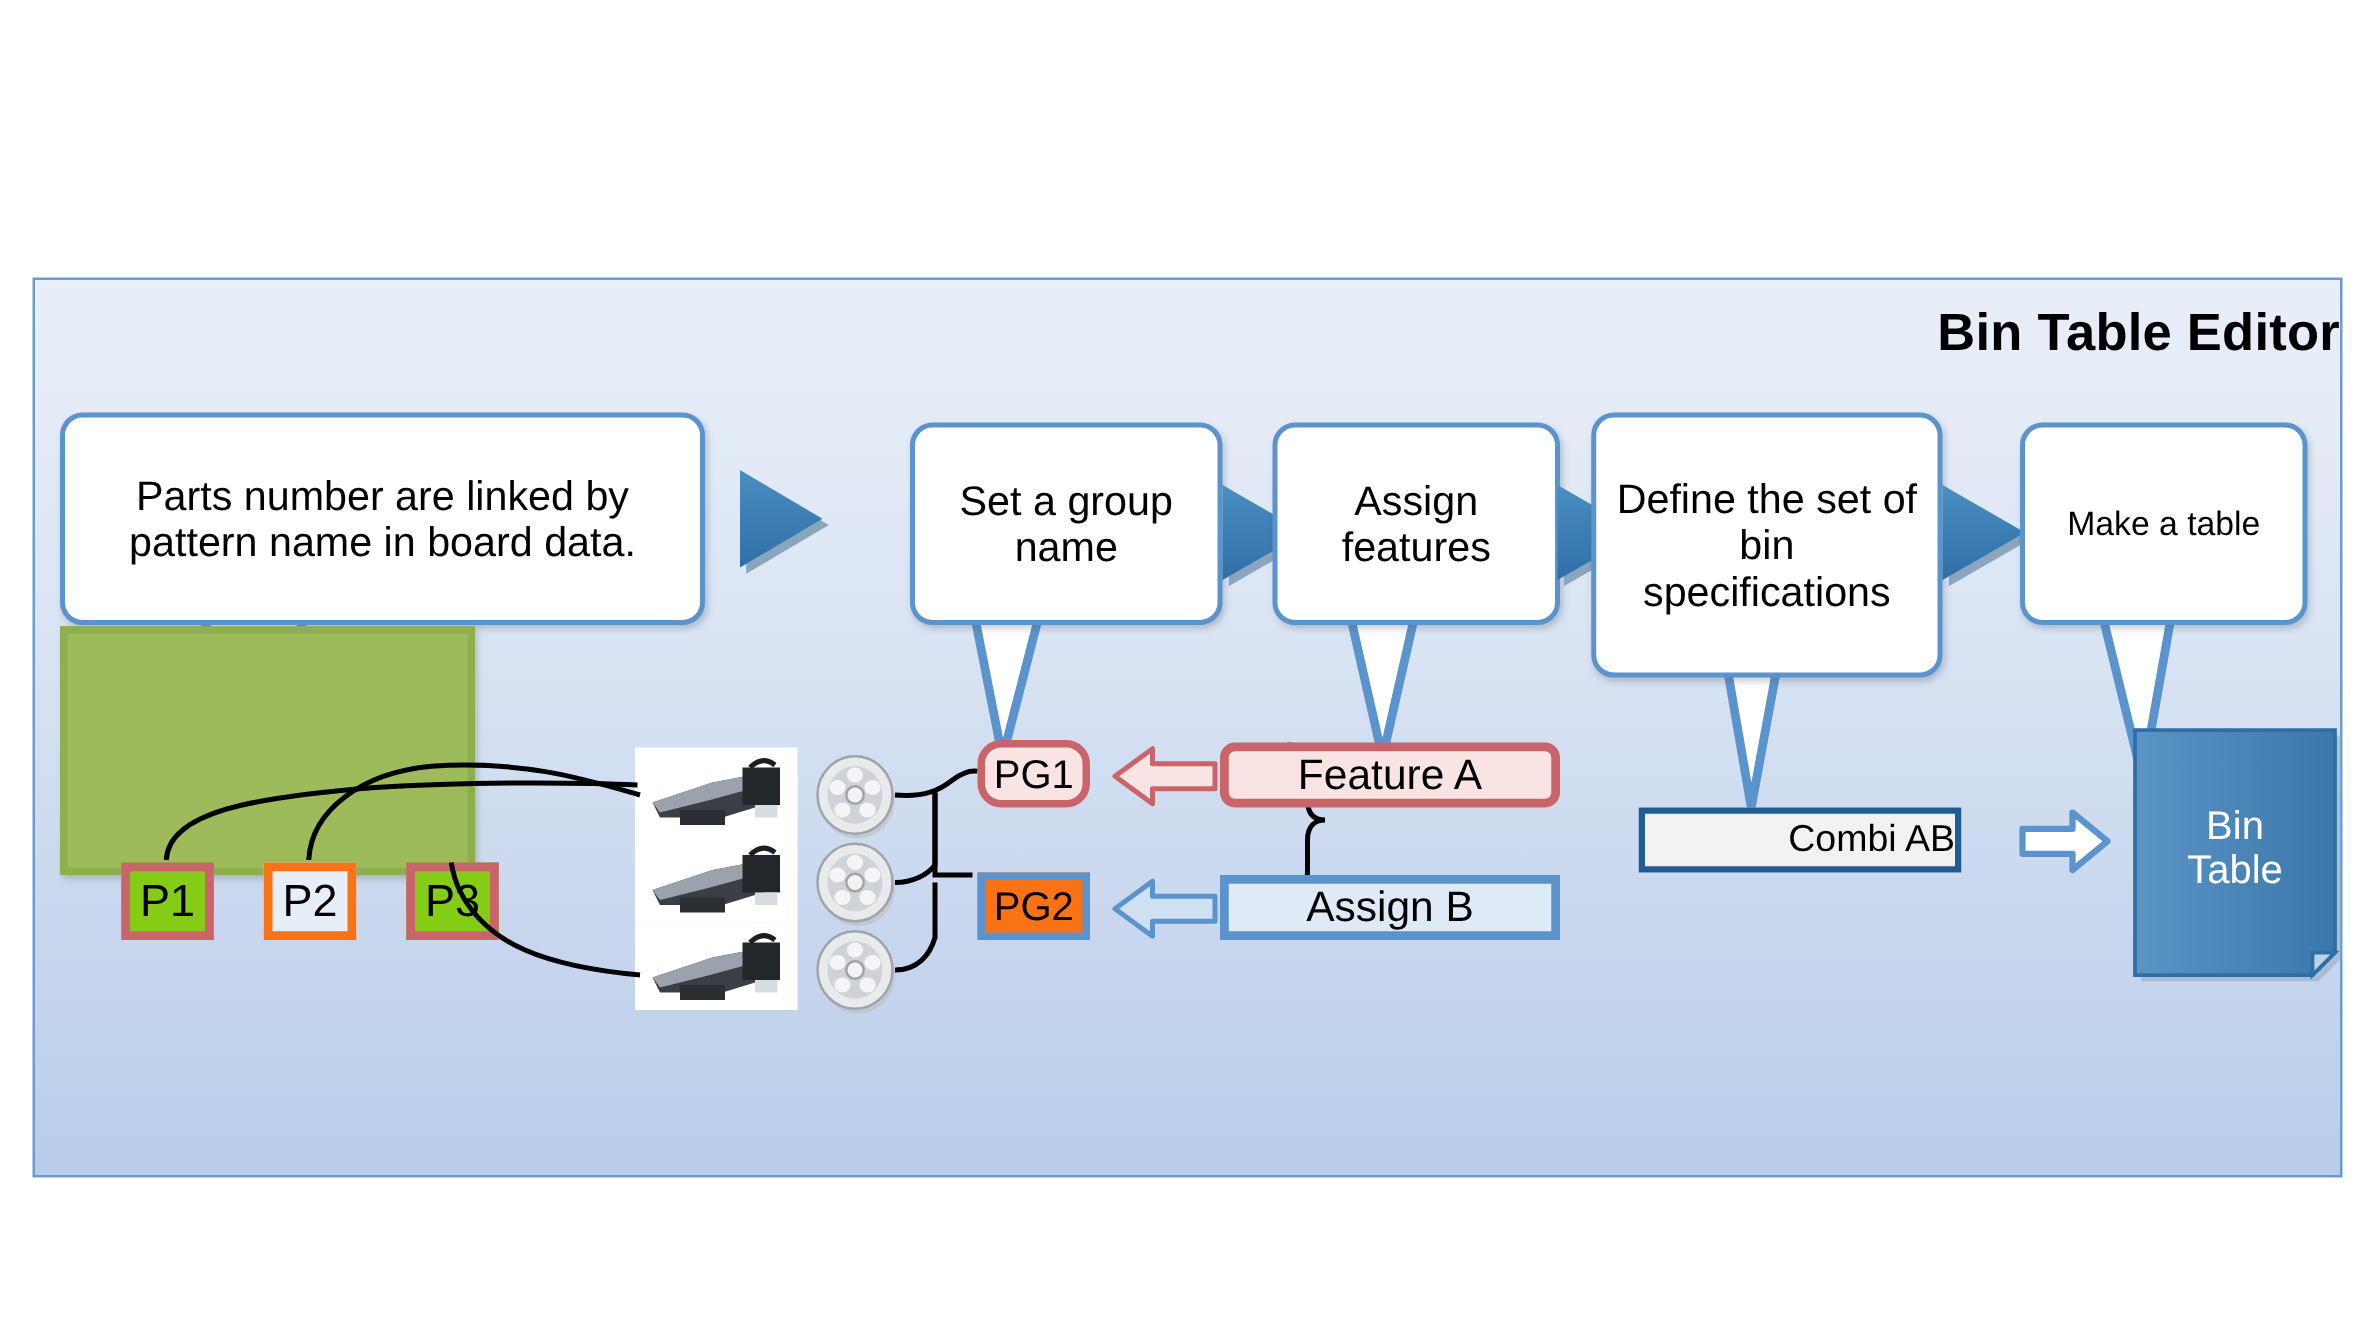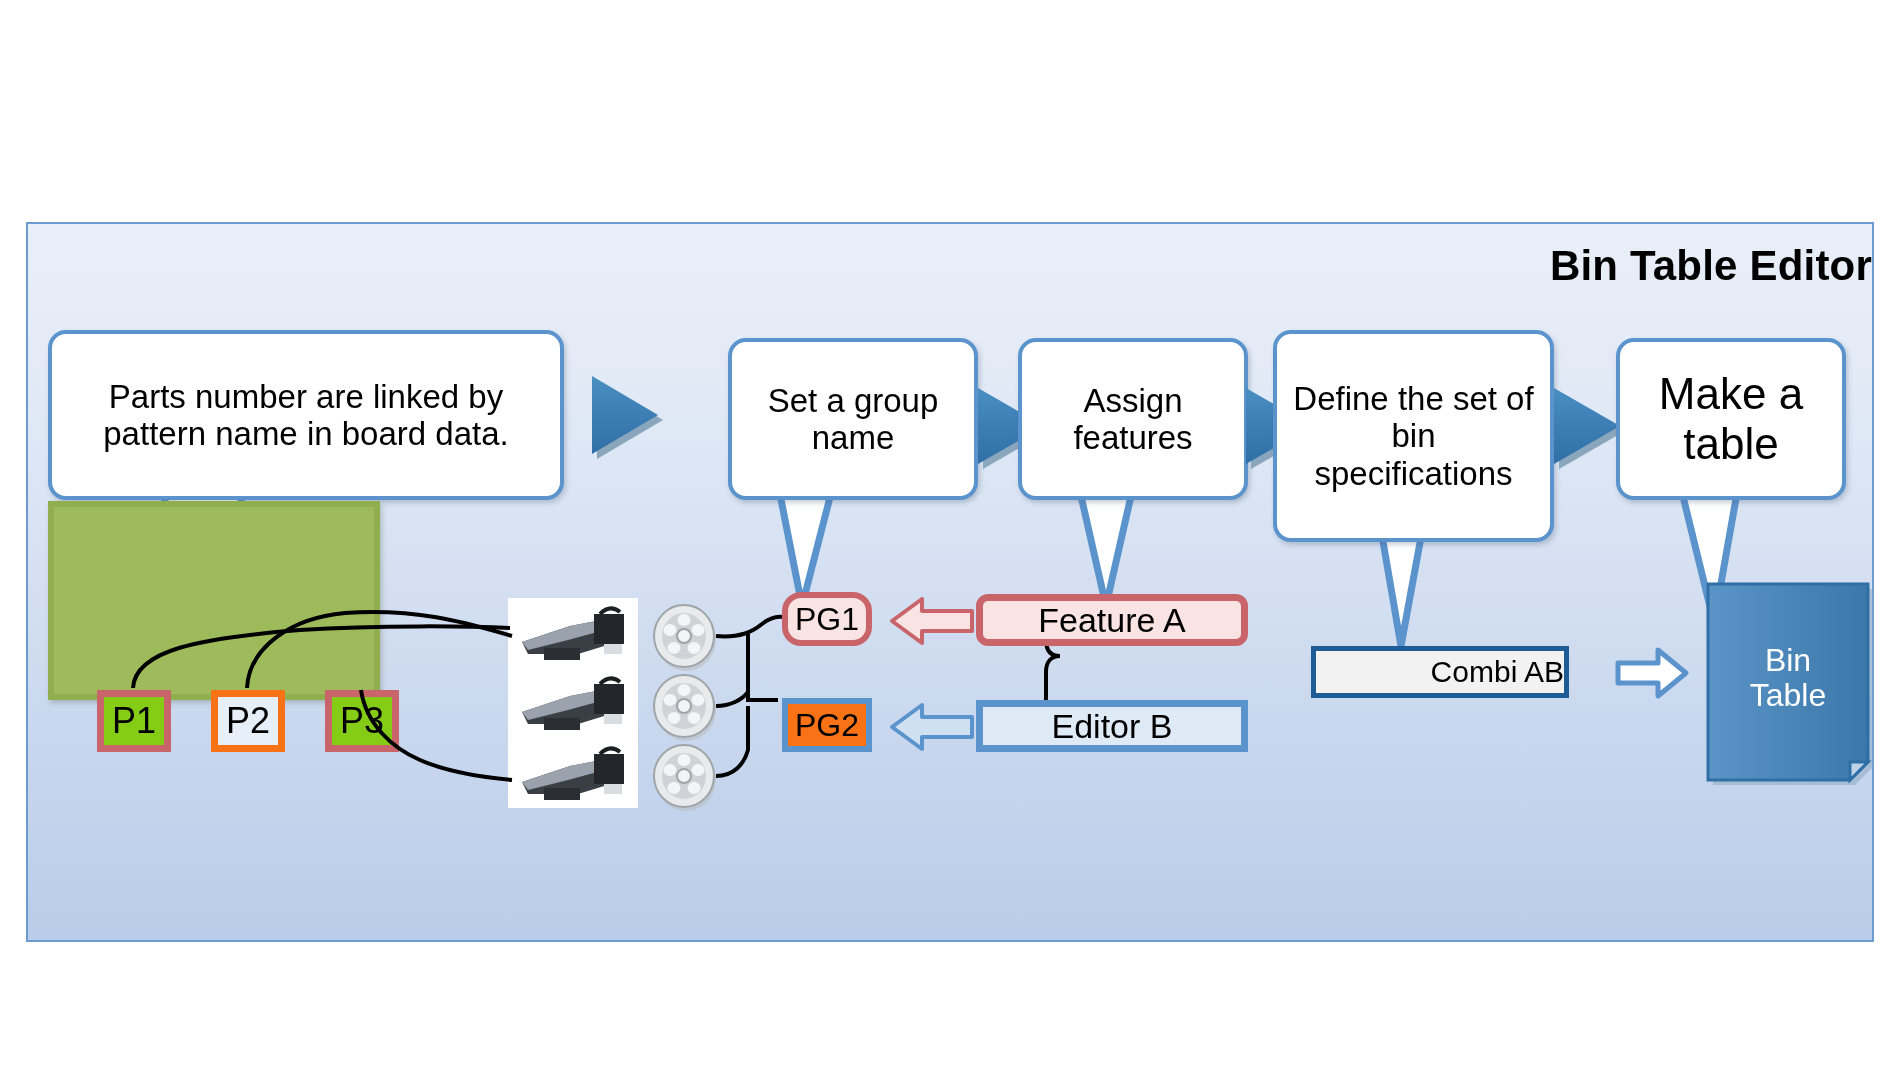--- a/index.html
+++ b/index.html
@@ -184,21 +184,21 @@
       <path d="M 6 82 L 6 6 L 72 44 Z" fill="#8aa6bd" transform="translate(5,5)"></path>
       <path d="M 6 82 L 6 6 L 72 44 Z" fill="url(#cg4)"></path>
     </svg>
   </div>
 
   <div class="callout" style="left:1616px;top:338px;width:230px;height:162px;">
     <svg class="tail" style="left:0;top:0;width:230px;height:300px;" viewBox="0 0 230 300">
       <path d="M 62 138 L 98 285 L 124 138 Z" fill="#ffffff" stroke="#5b93cd" stroke-width="7" stroke-linejoin="round"></path>
       <path d="M 67 138 L 119 138" stroke="#ffffff" stroke-width="9"></path>
     </svg>
-    <div class="box" style="width:230px;height:162px;font-size:44px;padding:0 12px;">Make a table</div>
+    <div class="box" style="width:230px;height:162px;font-size:27px;padding:0 12px;">Make a table</div>
   </div>
 
   <div id="board"></div>
 
   <div class="pbox red" style="left:97px;top:690px;width:74px;height:62px;">
     <span>P1</span>
   </div>
   <div class="pbox blue" style="left:211px;top:690px;width:74px;height:62px;">
     <span>P2</span>
   </div>
@@ -314,21 +314,21 @@
   <div class="blockarrow" style="left:888px;top:700px;width:88px;height:54px;">
     <svg width="88" height="54" viewBox="0 0 88 54">
       <path d="M 4 27 L 34 5 L 34 17 L 84 17 L 84 37 L 34 37 L 34 49 Z" fill="#cfe0f2" stroke="#5b93cd" stroke-width="4" stroke-linejoin="round"></path>
     </svg>
   </div>
 
   <div class="featbox red" style="left:976px;top:594px;width:272px;height:52px;border-radius:12px;">
     <span>Feature A</span>
   </div>
   <div class="featbox blue" style="left:976px;top:700px;width:272px;height:52px;">
-    <span>Editor B</span>
+    <span>Assign B</span>
   </div>
 
   <div id="combi" style="left:1311px;top:646px;width:258px;height:52px;">
     <span>Combi AB</span>
   </div>
 
   <div class="blockarrow" style="left:1614px;top:645px;width:76px;height:56px;">
     <svg width="76" height="56" viewBox="0 0 76 56">
       <path d="M 4 18 L 44 18 L 44 5 L 72 28 L 44 51 L 44 38 L 4 38 Z" fill="#ffffff" stroke="#5b93cd" stroke-width="5" stroke-linejoin="round"></path>
     </svg>

